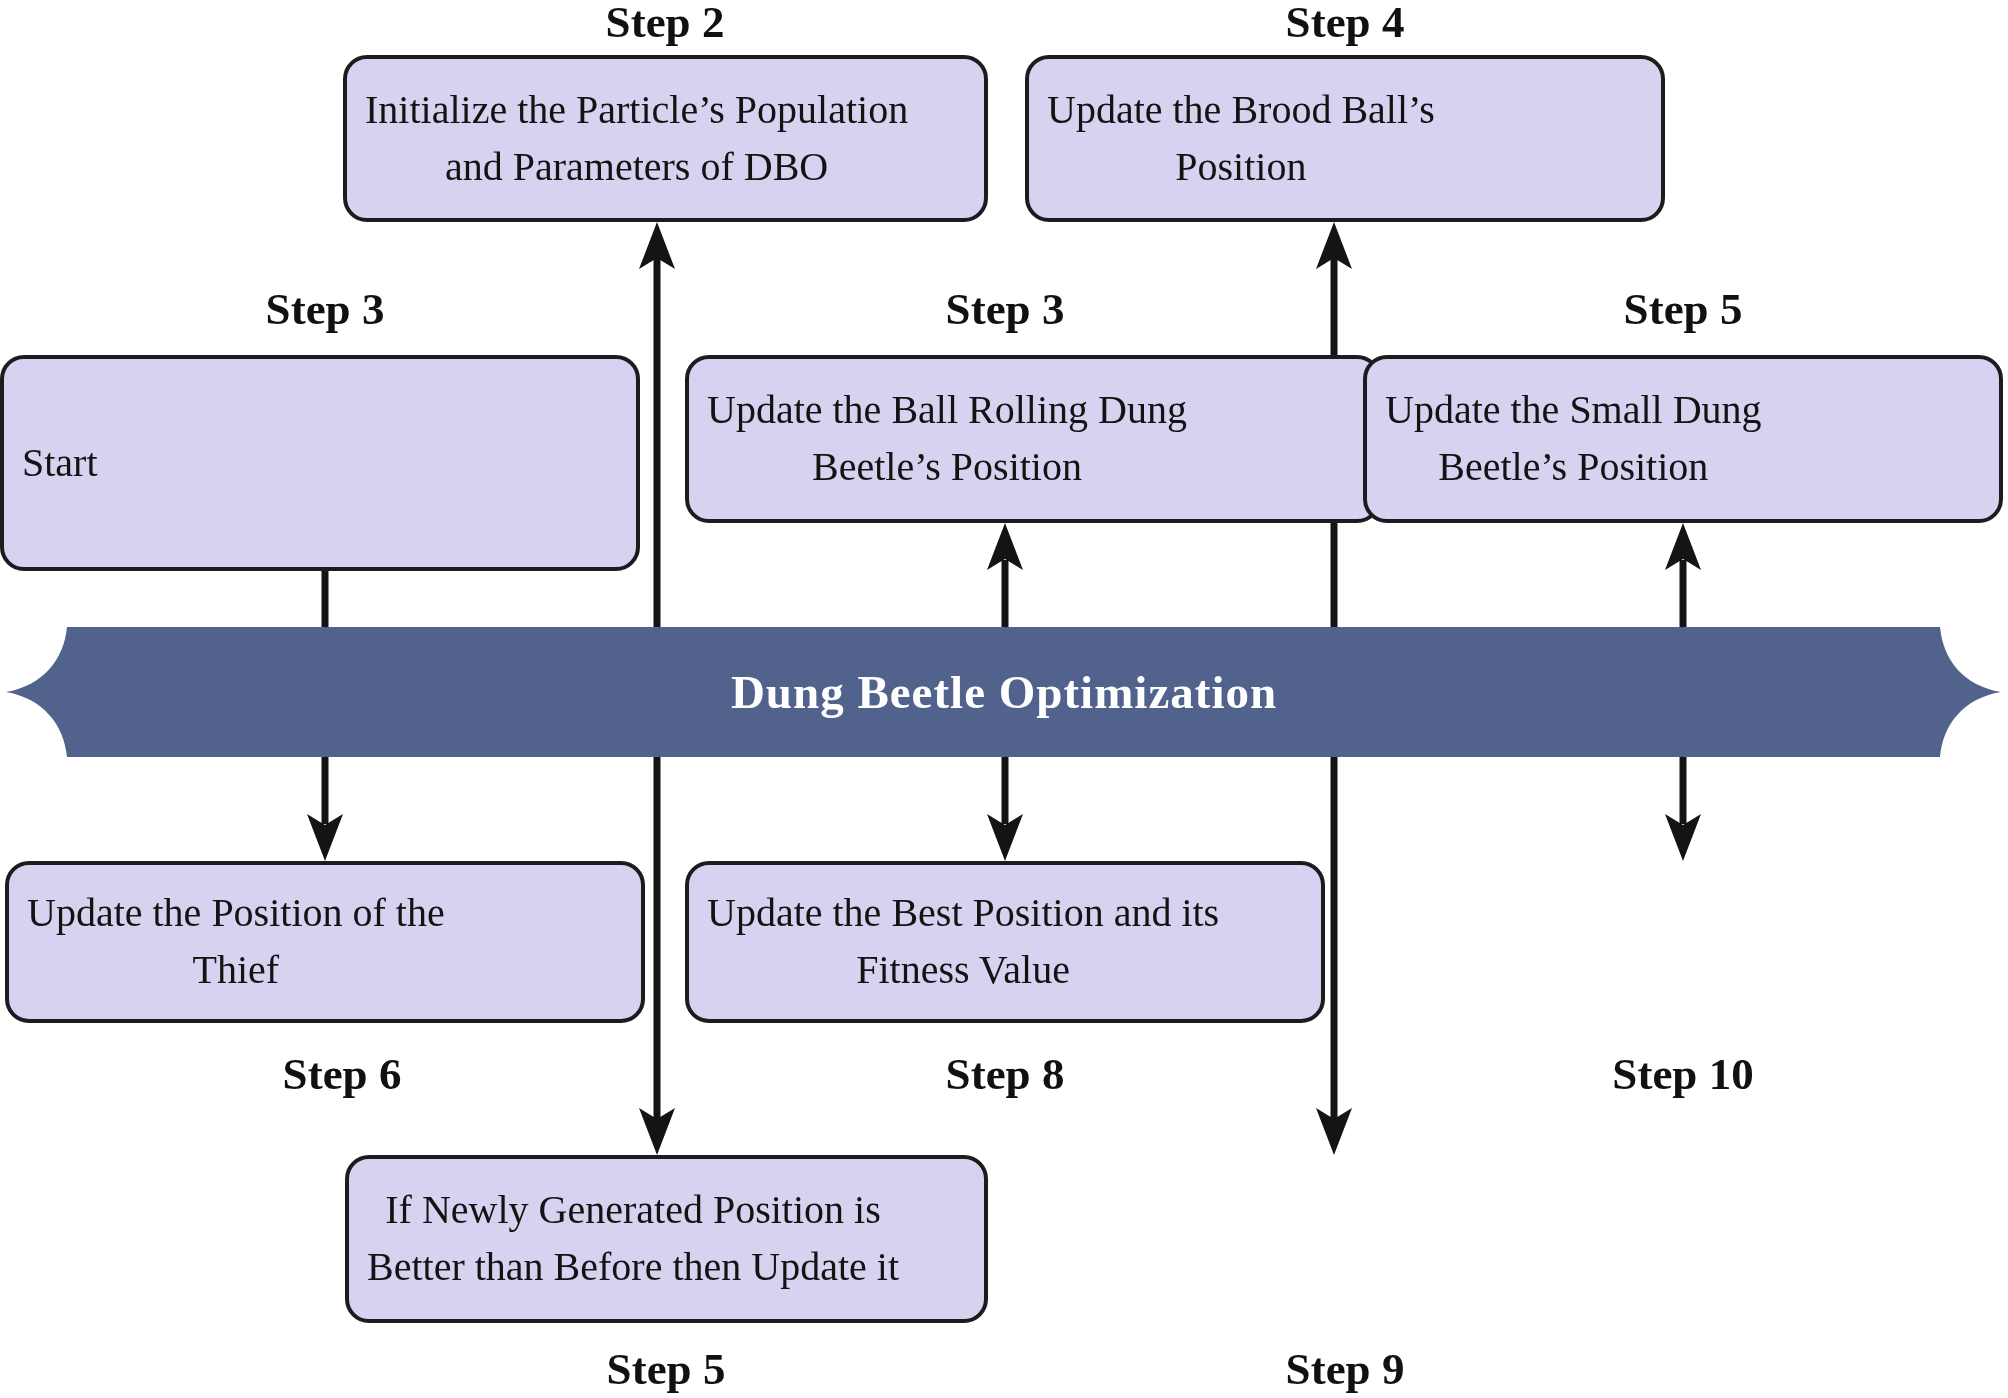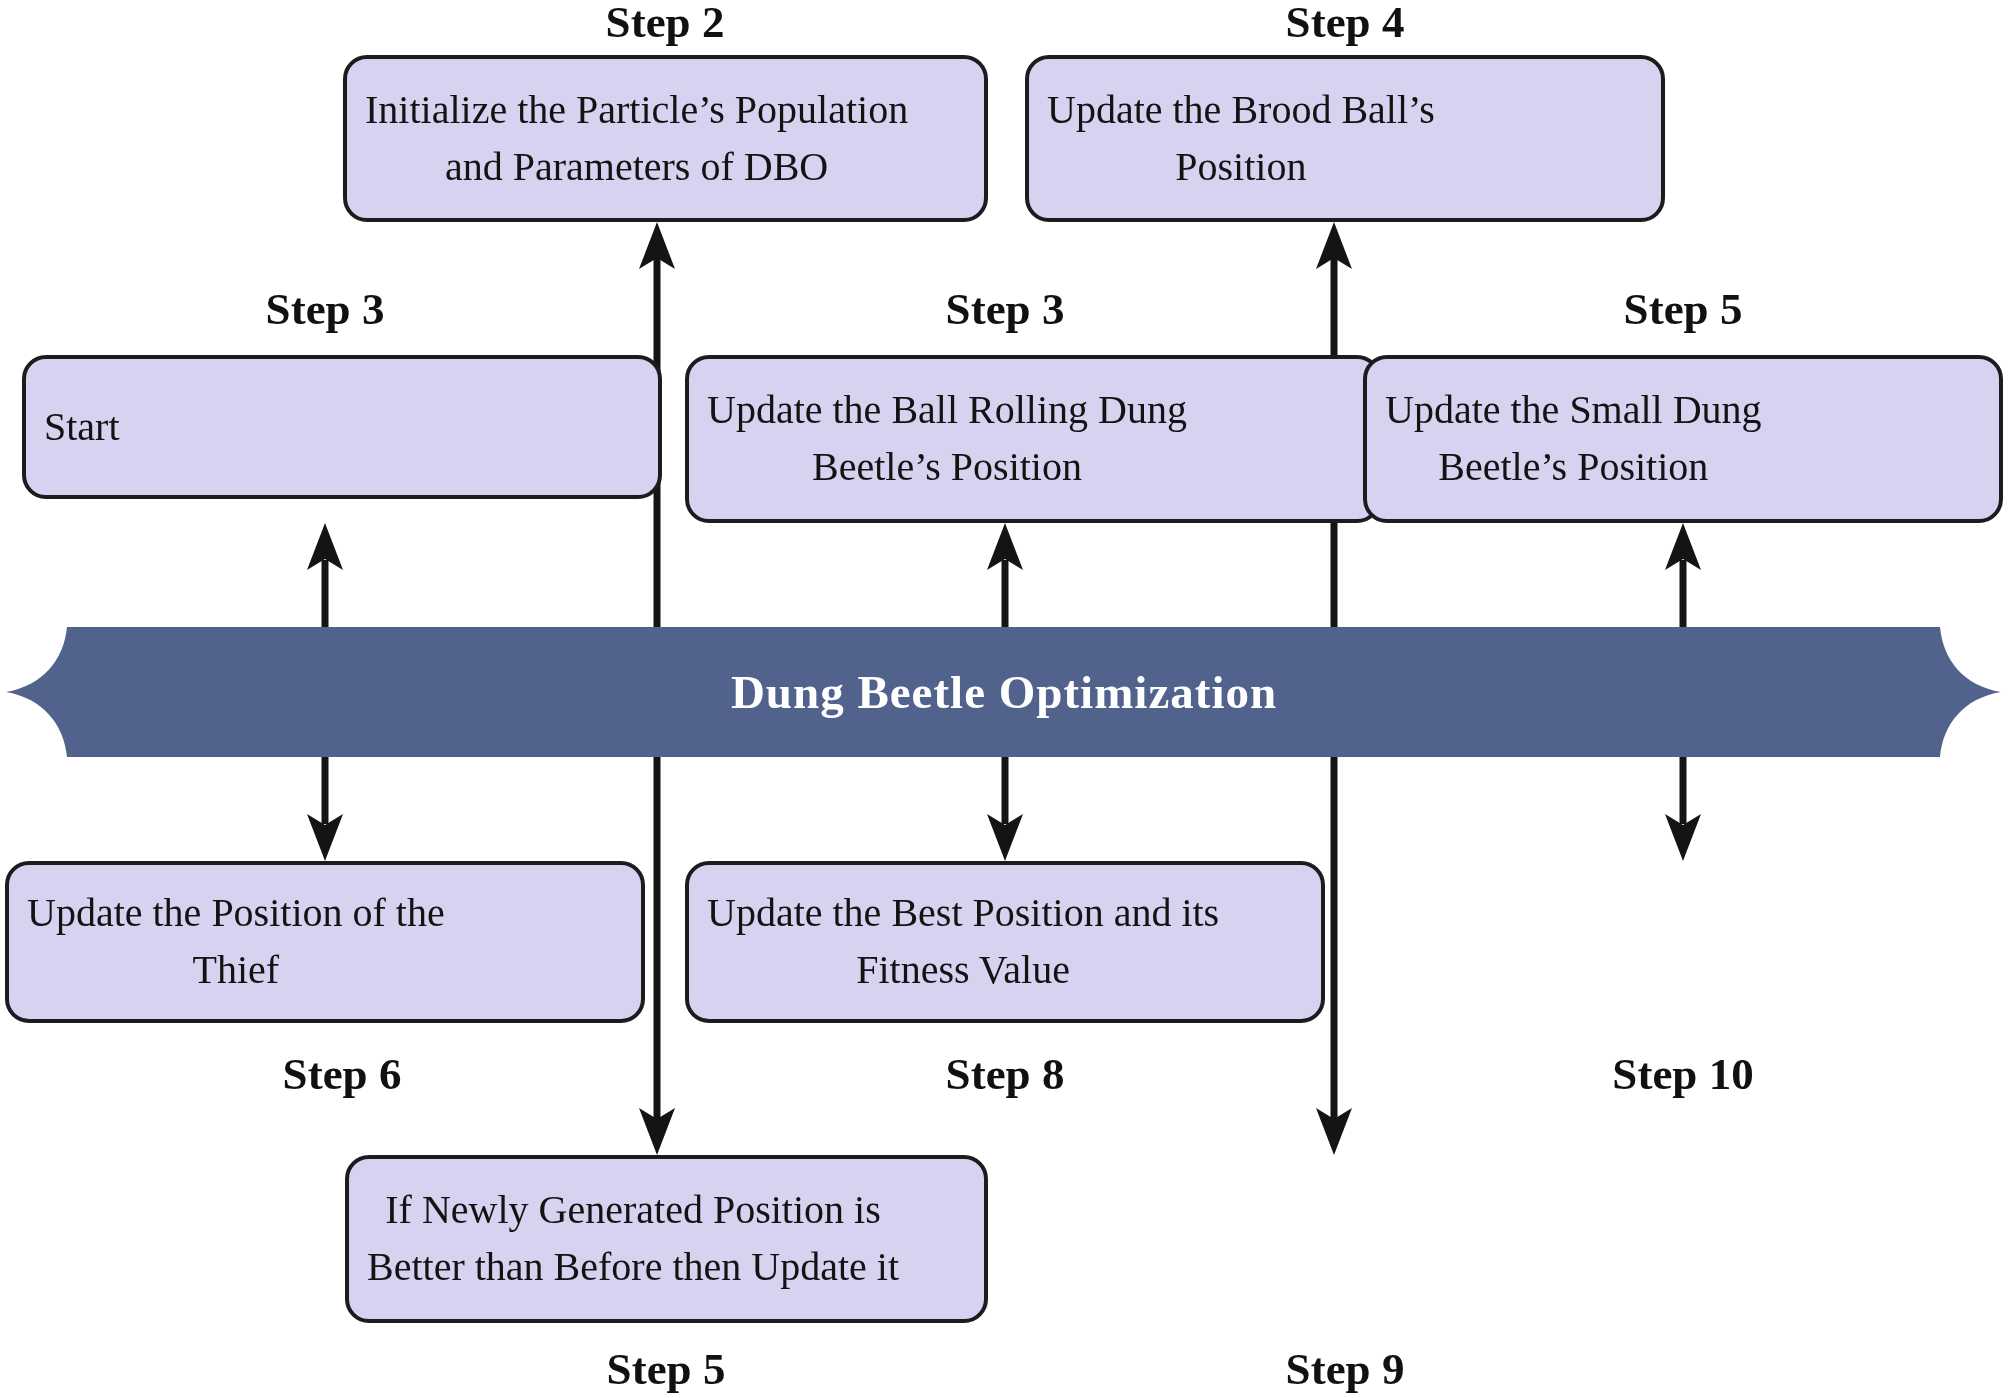--- a/index.html
+++ b/index.html
@@ -118,21 +118,21 @@
 
   <div class="box" style="left:343px;top:55px;width:645px;height:167px">
     <span class="boxtext">Initialize the Particle’s Population
 and Parameters of DBO</span>
   </div>
   <div class="box" style="left:1025px;top:55px;width:640px;height:167px">
     <span class="boxtext">Update the Brood Ball’s
 Position</span>
   </div>
 
-  <div class="box" style="left:22px;top:355px;width:640px;height:144px">
+  <div class="box" style="left:0;top:355px;width:640px;height:216px">
     <span class="boxtext">Start</span>
   </div>
   <div class="box" style="left:685px;top:355px;width:696px;height:168px">
     <span class="boxtext">Update the Ball Rolling Dung
 Beetle’s Position</span>
   </div>
   <div class="box" style="left:1363px;top:355px;width:640px;height:168px">
     <span class="boxtext">Update the Small Dung
 Beetle’s Position</span>
   </div>

